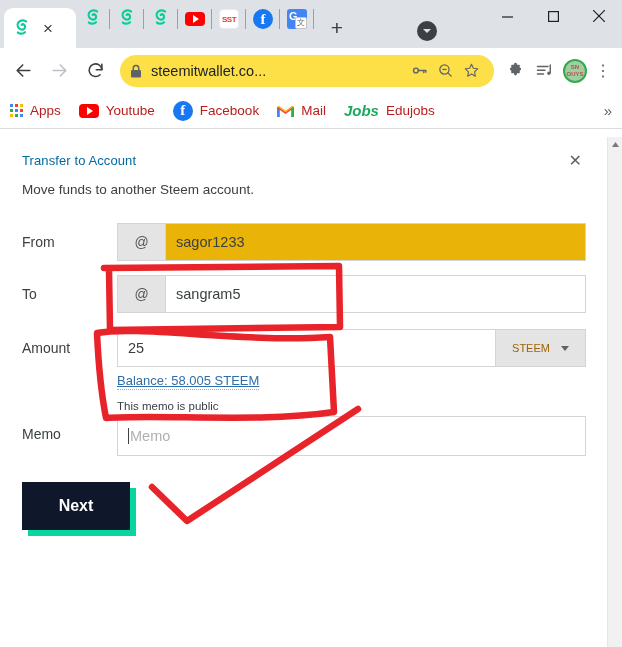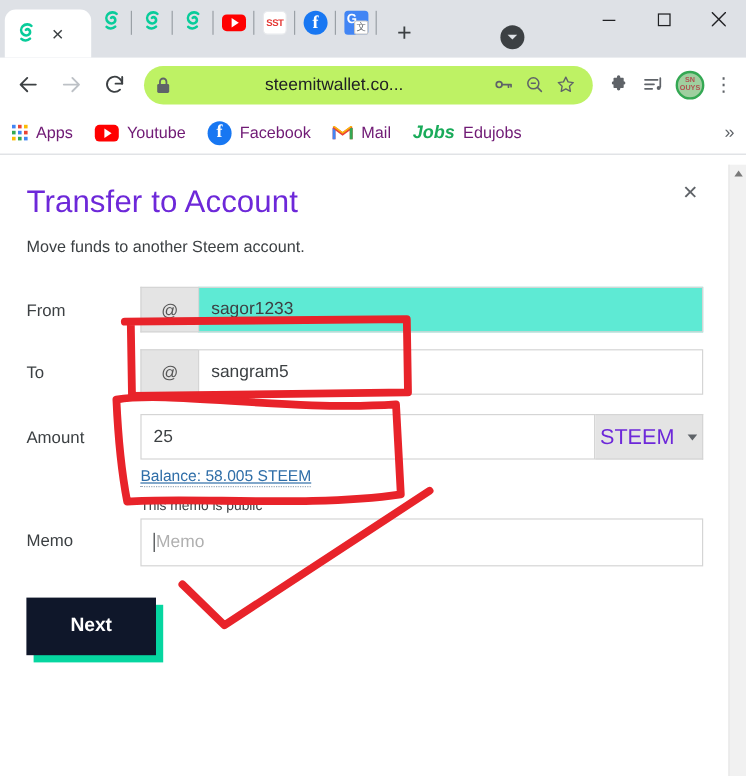--- a/index.html
+++ b/index.html
@@ -103,24 +103,23 @@
   .toolbar {
     height: 45px; background: #ffffff;
     display: flex; align-items: center; padding: 0 6px;
   }
   .navbtn {
     width: 34px; height: 34px; display: flex; align-items: center; justify-content: center;
     color: #5f6368; margin-right: 2px;
   }
   .navbtn.fwd { color: #bdc1c6; }
   .omnibox {
-    flex: 1; height: 32px; background: #bef264; border-radius: 16px;
+    flex: 1; height: 32px; background: #fde047; border-radius: 16px;
     display: flex; align-items: center; padding: 0 10px; margin: 0 6px;
     min-width: 0;
-    text-align: center;
   }
   .lock-icon { margin-right: 9px; display: flex; align-items: center; }
   .url-text {
     font-size: 14.5px; color: #202124; flex: 1;
     white-space: nowrap; overflow: hidden;
   }
   .omni-icon { width: 26px; display: flex; align-items: center; justify-content: center; color: #5f6368; }
   .tbicon { width: 30px; height: 34px; display: flex; align-items: center; justify-content: center; color: #5f6368; }
   .avatar {
     width: 24px; height: 24px; border-radius: 50%;
@@ -132,21 +131,21 @@
   .kebab { width: 26px; display:flex; align-items:center; justify-content:center; color:#5f6368; }
 
   
   .bookmarks {
     height: 36px; background: #ffffff;
     display: flex; align-items: center; padding: 0 10px;
     border-bottom: 1px solid #dadce0;
     position: relative;
   }
   .bm { display: flex; align-items: center; margin-right: 18px; }
-  .bm-label { font-size: 13.5px; color: #701a75; margin-left: 7px; white-space: nowrap;}
+  .bm-label { font-size: 13.5px; color: #b91c1c; margin-left: 7px; white-space: nowrap;}
   .apps-grid { display: grid; grid-template-columns: repeat(3,3px); grid-gap: 2px; width: 13px;}
   .apps-grid i { width: 3px; height: 3px; display:block; }
   .gmail-ico { width:17px; height:13px; position: relative; }
   .jobs-ico { font-size:15px; color:#1aab5a; font-weight:bold; font-style:italic; }
   .chev-more { position: absolute; right: 10px; font-size: 15px; color: #5f6368; }
 
   
   .page {
     position: absolute; top: 137px; left: 0;
     width: 622px; height: 510px; background: #ffffff;
@@ -155,21 +154,21 @@
   .scrollbar {
     position: absolute; right: 0; top: 0; width: 15px; height: 510px;
     background: #f1f1f1; border-left: 1px solid #e6e6e6;
   }
   .sb-up {
     width: 15px; height: 15px; display: flex; align-items: center; justify-content: center;
   }
   .content { padding: 16px 36px 0 22px; position: relative; }
 
   .dlg-title {
-    font-size: 26px; color: #6d28d9; font-weight: 400; letter-spacing: 0.1px;
+    font-size: 13px; color: #0369a1; font-weight: 400; letter-spacing: 0.1px;
   }
   .dlg-close {
     position: absolute; right: 40px; top: 14px;
     font-size: 16px; color: #5f6368;
   }
   .dlg-sub {
     font-size: 13.5px; color: #3c4043; margin-top: 14px;
   }
 
   .form { margin-top: 26px; }
@@ -183,30 +182,30 @@
   .addon {
     width: 48px; background: #e4e4e4; border: 1px solid #d5d5d5; border-right: none;
     display: flex; align-items: center; justify-content: center;
     font-size: 14px; color: #555;
   }
   .inp {
     flex: 1; border: 1px solid #d5d5d5; background: #fff;
     display: flex; align-items: center; padding: 0 10px;
     font-size: 14.5px; color: #3c4043;
   }
-  .inp.disabled { background: #5eead4; }
+  .inp.disabled { background: #eab308; }
   .inp.ph { color: #b0b0b0; }
   .caret {
     display:inline-block; width:1px; height:16px; background:#3c4043;
     margin-right: 1px;
   }
   .unitbox {
     width: 90px; background: #e4e4e4; border: 1px solid #d5d5d5; border-left: none;
     display: flex; align-items: center; justify-content: center; gap: 11px;
-    font-size: 18px; color: #6d28d9;
+    font-size: 11px; color: #a16207;
   }
   .caret-dn {
     width: 0; height: 0; border-left: 4px solid transparent;
     border-right: 4px solid transparent; border-top: 5px solid #5f6368;
   }
   .balance {
     font-size: 13px; color: #2f6ea8; margin-top: 6px;
     border-bottom: 1px dotted #9ab; display: inline-block; padding-bottom: 1px;
   }
   .memohint { font-size: 11.5px; color: #3c4043; margin-bottom: 4px; }

